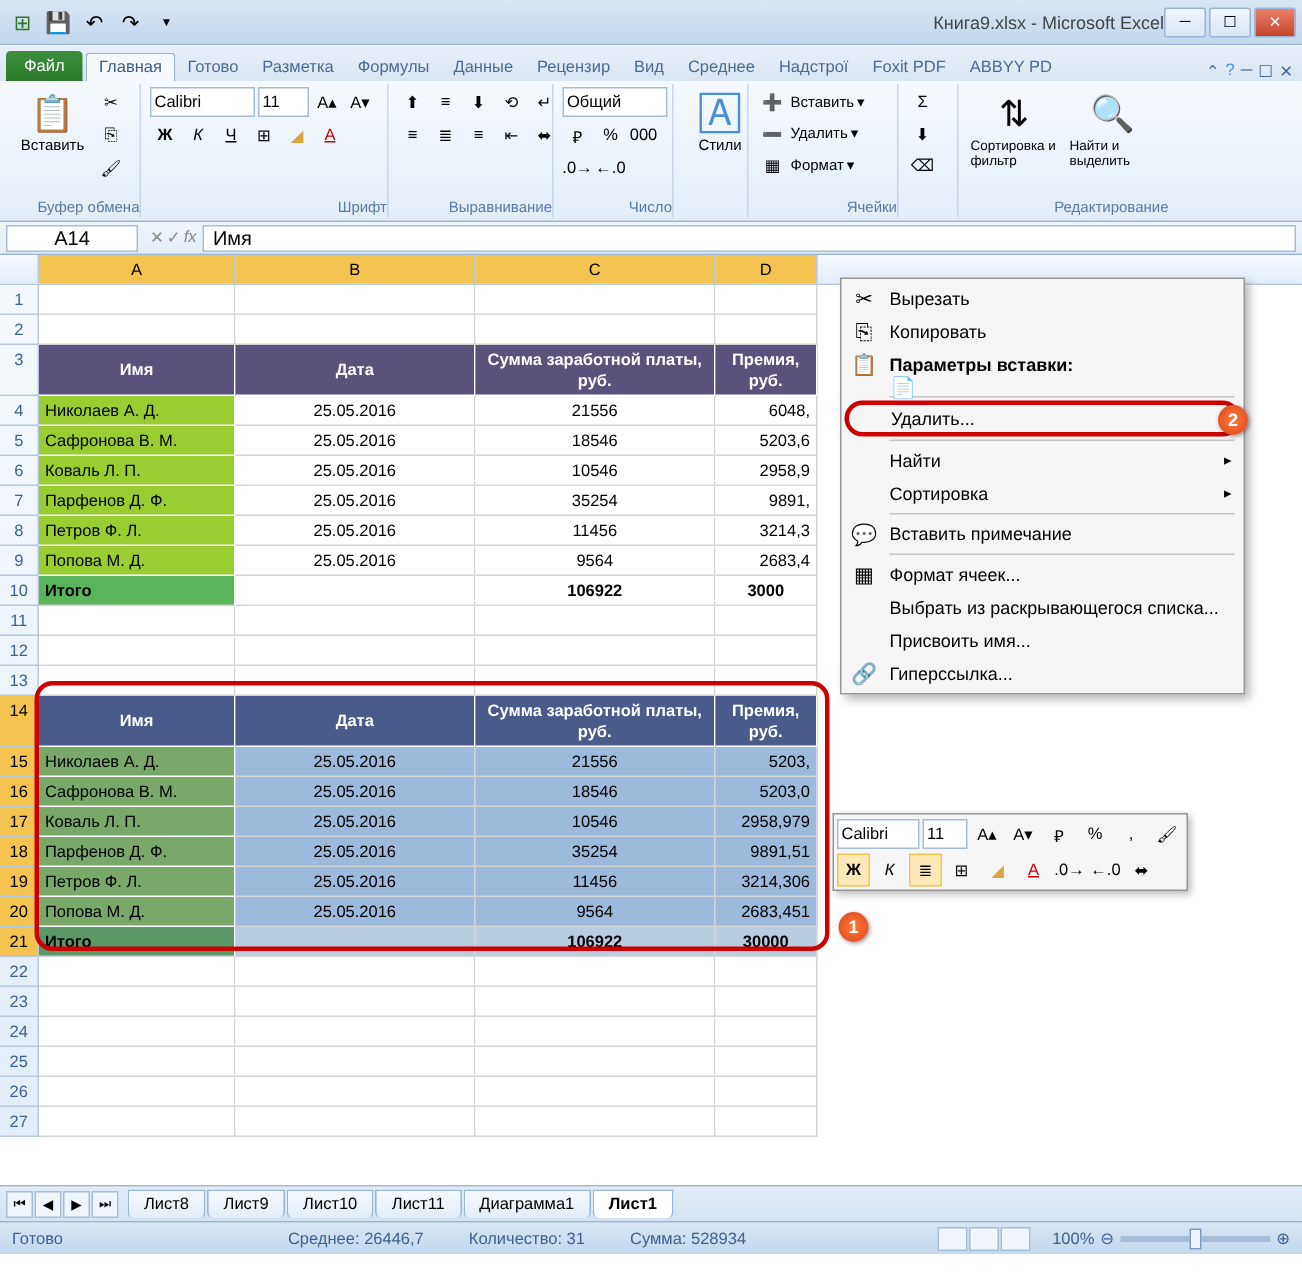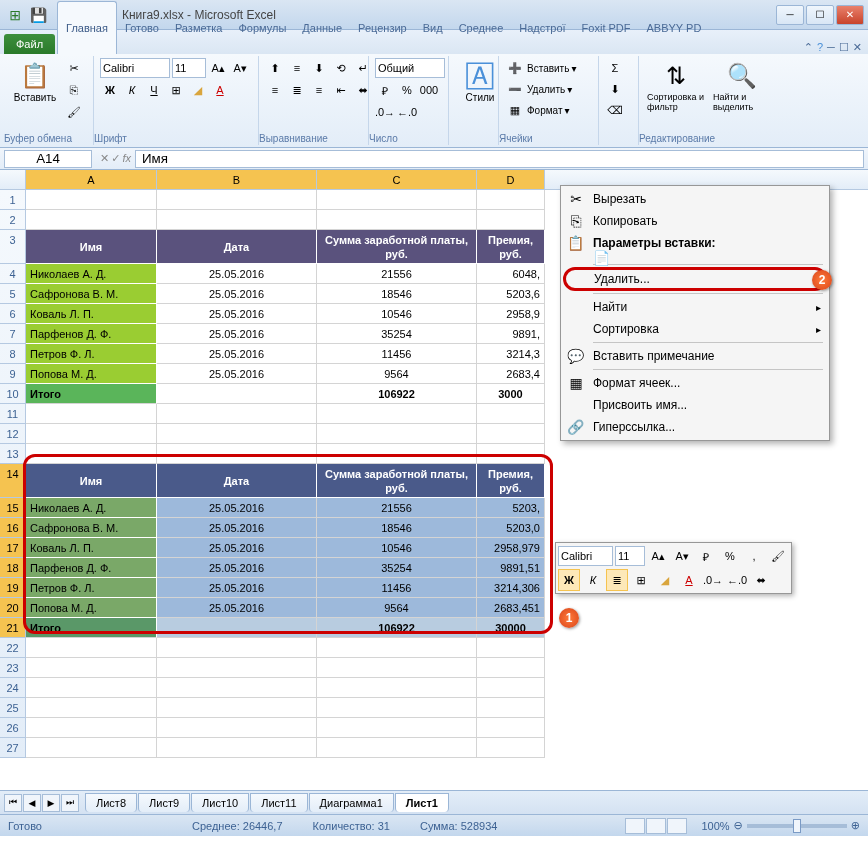--- a/index.html
+++ b/index.html
@@ -1,32 +1,32 @@
 <!DOCTYPE html>
 <html><head>
 <meta charset="utf-8">
 <style>
 * { box-sizing: border-box; margin: 0; padding: 0; font-family: 'Segoe UI', Tahoma, sans-serif; }
 body { background: #fff; overflow: hidden; }
 .window { width: 868px; height: 854px; background: #fff; position: relative; }
 .titlebar { height: 30px; background: linear-gradient(#dae6f3, #c3d7ed); display: flex; align-items: center; padding: 0 4px; border-bottom: 1px solid #9bb6d6; }
 .qat { display: flex; gap: 2px; align-items: center; }
 .qat-btn { width: 22px; height: 22px; display: flex; align-items: center; justify-content: center; cursor: pointer; font-size: 14px; }
-.title-text { flex: 1; text-align: left; font-size: 12px; color: #444; }
+.title-text { flex: 1; text-align: right; font-size: 12px; color: #444; }
 .win-controls { display: flex; gap: 2px; }
 .win-btn { width: 28px; height: 20px; border: 1px solid #9bb6d6; background: linear-gradient(#f0f6fc, #d8e6f5); display: flex; align-items: center; justify-content: center; border-radius: 2px; font-size: 10px; cursor: pointer; }
 .win-btn.close { background: linear-gradient(#e9816c, #c8432b); color: #fff; }
 .ribbon-tabs { height: 24px; background: linear-gradient(#e8f0fa, #dae6f3); display: flex; align-items: flex-end; padding-left: 4px; font-size: 11px; }
 .file-tab { background: linear-gradient(#3d8f3d, #2a7a2a); color: #fff; padding: 4px 12px; border-radius: 3px 3px 0 0; margin-right: 2px; cursor: pointer; }
-.rtab { padding: 20px 8px; color: #4a6a96; cursor: pointer; }
+.rtab { padding: 3px 8px; color: #4a6a96; cursor: pointer; }
 .rtab.active { background: #f5f9fd; border: 1px solid #9bb6d6; border-bottom: none; border-radius: 3px 3px 0 0; color: #3b5a87; }
 .rtab-help { margin-left: auto; display: flex; gap: 4px; padding-right: 6px; color: #4a6a96; }
 .ribbon { height: 94px; background: linear-gradient(#f5f9fd, #e3edf8); border-bottom: 1px solid #9bb6d6; display: flex; padding: 2px 4px; font-size: 10px; }
 .rgroup { border-right: 1px solid #c5d6ea; padding: 2px 6px; display: flex; flex-direction: column; position: relative; }
-.rgroup-label { position: absolute; bottom: 1px; left: 0; right: 0; text-align: left; font-size: 10px; color: #5a7aa8; }
+.rgroup-label { position: absolute; bottom: 1px; left: 0; right: 0; text-align: right; font-size: 10px; color: #5a7aa8; }
 .rgroup-content { flex: 1; display: flex; align-items: flex-start; gap: 4px; }
 .big-btn { display: flex; flex-direction: column; align-items: center; padding: 2px; cursor: pointer; width: 50px; }
 .big-btn .ico { width: 32px; height: 32px; display: flex; align-items: center; justify-content: center; font-size: 24px; }
 .small-btns { display: flex; flex-direction: column; gap: 2px; }
 .srow { display: flex; gap: 2px; align-items: center; }
 .sbtn { width: 20px; height: 20px; display: flex; align-items: center; justify-content: center; cursor: pointer; border: 1px solid transparent; font-size: 11px; }
 .font-sel, .size-sel { border: 1px solid #a6bdd8; background: #fff; font-size: 11px; padding: 1px 2px; height: 20px; }
 .font-sel { width: 70px; }
 .size-sel { width: 34px; }
 .namebox-row { height: 22px; background: linear-gradient(#f0f5fb, #e3edf8); border-bottom: 1px solid #9bb6d6; display: flex; align-items: center; font-size: 11px; }
@@ -491,20 +491,23 @@
     <div class="cm-item">
         <span class="cm-ico">💬</span>
         <span>Вставить примечание</span>
       </div>
     <div class="cm-sep"></div>
     <div class="cm-item">
         <span class="cm-ico">▦</span>
         <span>Формат ячеек...</span>
       </div>
     <div class="cm-item">
+        <span>Выбрать из раскрывающегося списка...</span>
+      </div>
+    <div class="cm-item">
         <span>Присвоить имя...</span>
       </div>
     <div class="cm-item">
         <span class="cm-ico">🔗</span>
         <span>Гиперссылка...</span>
       </div>
   </div>
 
   <div class="mini-toolbar">
     <div class="mt-row">

